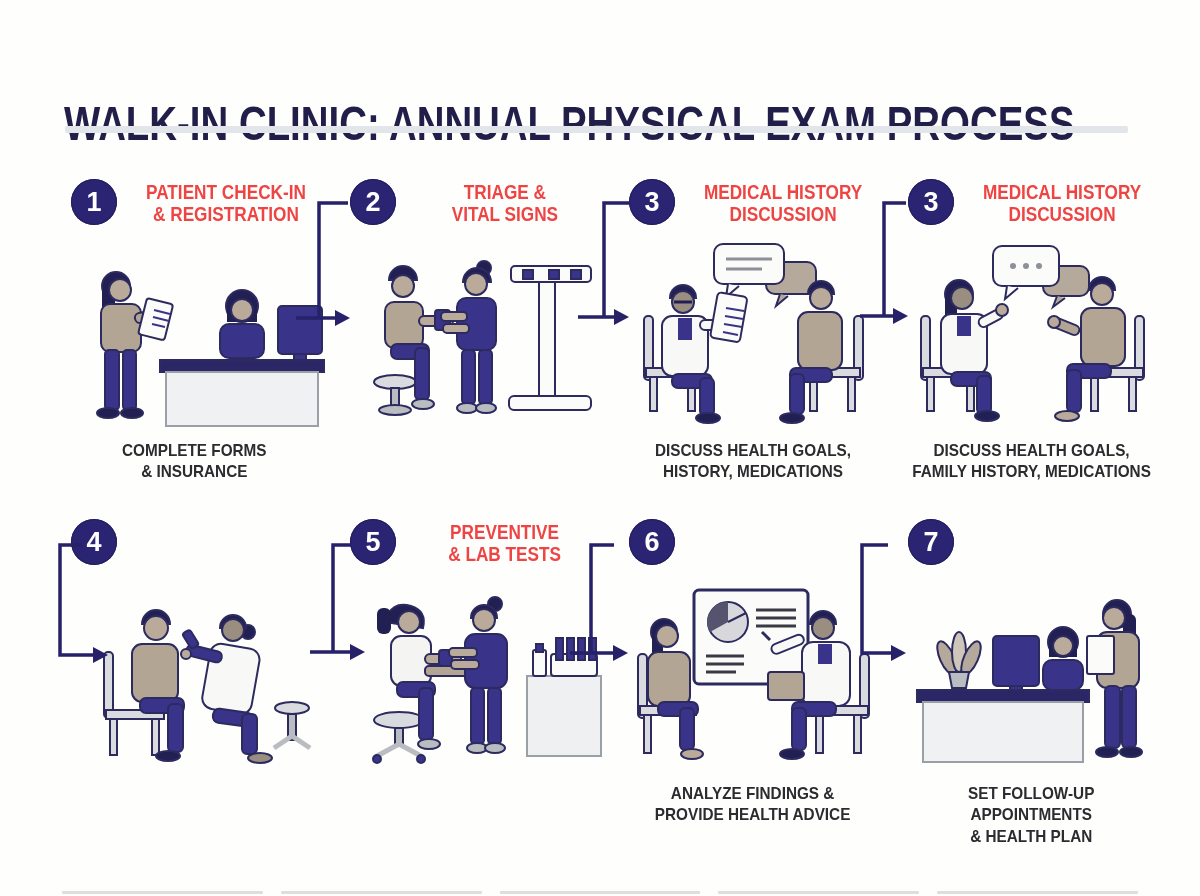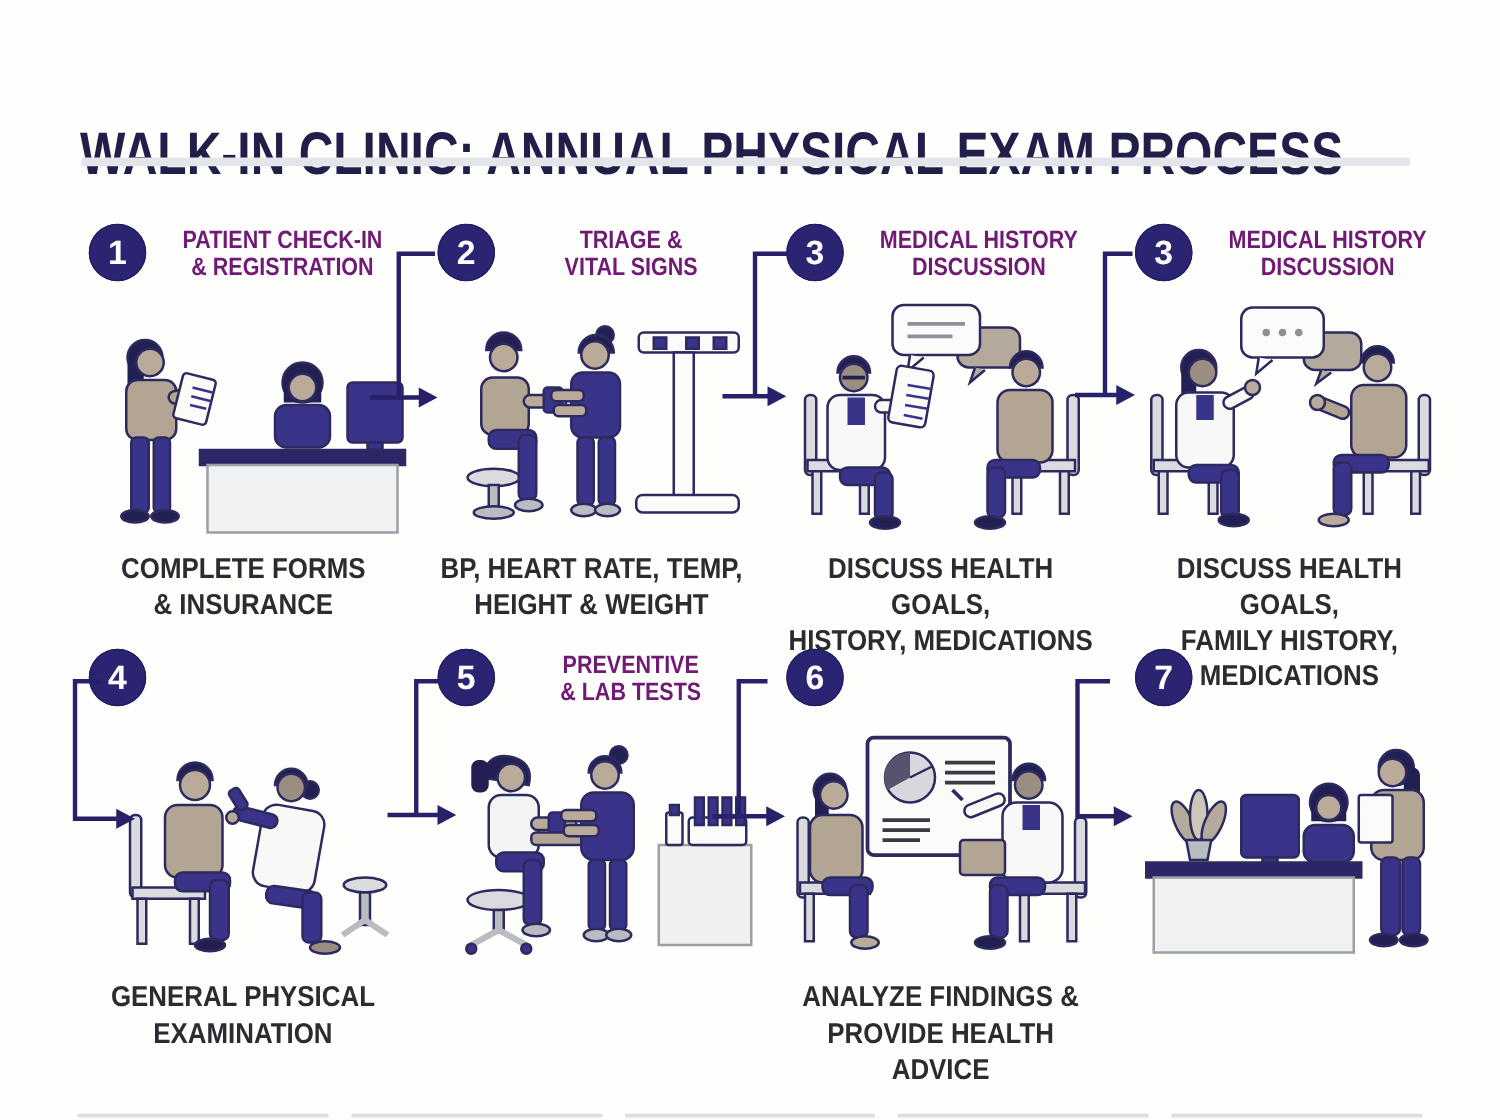--- a/index.html
+++ b/index.html
@@ -22,27 +22,27 @@
   .row-2{top:518px;}
   .step{position:relative;width:279px;}
   .step-header{display:flex;align-items:flex-start;padding-left:16px;min-height:58px;}
   .num-circle{
     flex:0 0 auto;width:46px;height:46px;border-radius:50%;
     background:#2a2472;color:#ffffff;display:flex;align-items:center;justify-content:center;
     font-size:27px;font-weight:700;margin-top:1px;
     box-shadow:0 0 0 1px #221d5e inset;
   }
   .step-title{
-    flex:1;text-align:center;font-size:20px;font-weight:700;color:#701a75;
+    flex:1;text-align:center;font-size:20px;font-weight:700;color:#ef4444;
     line-height:1.12;white-space:pre-line;padding-top:3px;
   }
   .step-title>span{display:inline-block;transform:scaleX(0.86);transform-origin:center top;white-space:pre-line;}
   .scene{display:block;margin:4px auto 0 auto;}
   .step-caption{
-    margin-top:8px;text-align:center;font-size:23px;font-weight:700;color:#2b2b30;
+    margin-top:8px;text-align:center;font-size:17px;font-weight:700;color:#2b2b30;
     line-height:1.25;white-space:pre-line;
   }
   .step-caption>span{display:inline-block;transform:scaleX(0.90);transform-origin:center top;white-space:pre-line;}
   .connectors{position:absolute;left:0;top:0;pointer-events:none;}
   .cutoff-strip{position:absolute;left:62px;top:891px;width:1076px;height:3px;display:flex;gap:18px;}
   .cutoff-strip span{flex:1;background:#dedede;border-radius:1px;}
 </style>
 </head>
 <body>
 
@@ -122,22 +122,20 @@
         <ellipse cx="143" cy="168" rx="10" ry="5" fill="#b9bcc0"></ellipse>
 
         <rect x="168" y="26" width="80" height="16" rx="4" fill="#fbfbf9"></rect>
         <rect x="180" y="30" width="10" height="9" fill="#39348a"></rect>
         <rect x="206" y="30" width="10" height="9" fill="#39348a"></rect>
         <rect x="228" y="30" width="10" height="9" fill="#39348a"></rect>
         <rect x="196" y="42" width="16" height="116" fill="#fbfbf9"></rect>
         <rect x="166" y="156" width="82" height="14" rx="5" fill="#fbfbf9"></rect>
       </g>
     </svg>
-    <div class="step-caption"><span>BP, HEART RATE, TEMP,
-HEIGHT &amp; WEIGHT</span></div>
   </div>
 
   <div class="step">
     <div class="step-header">
       <div class="num-circle">3</div>
       <div class="step-title"><span>MEDICAL HISTORY
 DISCUSSION</span></div>
     </div>
     <svg class="scene" width="262" height="192" viewBox="0 0 262 192">
       <g stroke="#2c2a5e" stroke-width="2">
@@ -261,22 +259,20 @@
         <circle cx="122" cy="74" r="5" fill="#b9aa9a"></circle>
         <rect x="150" y="128" width="40" height="14" rx="6" fill="#39348a" transform="rotate(8 150 128)"></rect>
         <rect x="178" y="134" width="15" height="40" rx="5" fill="#39348a"></rect>
         <ellipse cx="196" cy="178" rx="12" ry="5" fill="#9a8e80"></ellipse>
 
         <ellipse cx="228" cy="128" rx="17" ry="6" fill="#d9dbde"></ellipse>
         <rect x="224" y="134" width="8" height="26" fill="#b9bcc0"></rect>
         <path d="M210 168 l18 -12 l18 12" fill="none" stroke="#b9bcc0" stroke-width="5"></path>
       </g>
     </svg>
-    <div class="step-caption"><span>GENERAL PHYSICAL
-EXAMINATION</span></div>
   </div>
 
   <div class="step">
     <div class="step-header">
       <div class="num-circle">5</div>
       <div class="step-title"><span>PREVENTIVE
 &amp; LAB TESTS</span></div>
     </div>
     <svg class="scene" width="262" height="195" viewBox="0 0 262 195">
       <g stroke="#2c2a5e" stroke-width="2">
@@ -395,20 +391,23 @@
         <rect x="222" y="34" width="13" height="42" rx="6" fill="#221f53" stroke="none"></rect>
         <circle cx="213" cy="38" r="11" fill="#b9aa9a"></circle>
         <rect x="196" y="52" width="42" height="56" rx="10" fill="#b2a593"></rect>
         <rect x="186" y="56" width="27" height="38" rx="2" fill="#fbfbf9"></rect>
         <rect x="204" y="106" width="15" height="62" rx="5" fill="#39348a"></rect>
         <rect x="221" y="106" width="14" height="62" rx="5" fill="#39348a"></rect>
         <ellipse cx="206" cy="172" rx="11" ry="5" fill="#221f53"></ellipse>
         <ellipse cx="230" cy="172" rx="11" ry="5" fill="#221f53"></ellipse>
       </g>
     </svg>
+    <div class="step-caption"><span>SET FOLLOW-UP
+APPOINTMENTS
+&amp; HEALTH PLAN</span></div>
   </div>
 </div>
 
 <svg class="connectors" width="1200" height="896" viewBox="0 0 1200 896">
   <g stroke="#262168" stroke-width="3.5" fill="none">
     <path d="M348 203 L319 203 L319 318 M296 318 L336 318"></path>
     <polygon points="335,310 350,318 335,326" fill="#262168" stroke="none"></polygon>
     <path d="M630 203 L604 203 L604 317 M578 317 L615 317"></path>
     <polygon points="614,309 629,317 614,325" fill="#262168" stroke="none"></polygon>
     <path d="M906 203 L884 203 L884 316 M860 316 L894 316"></path>

